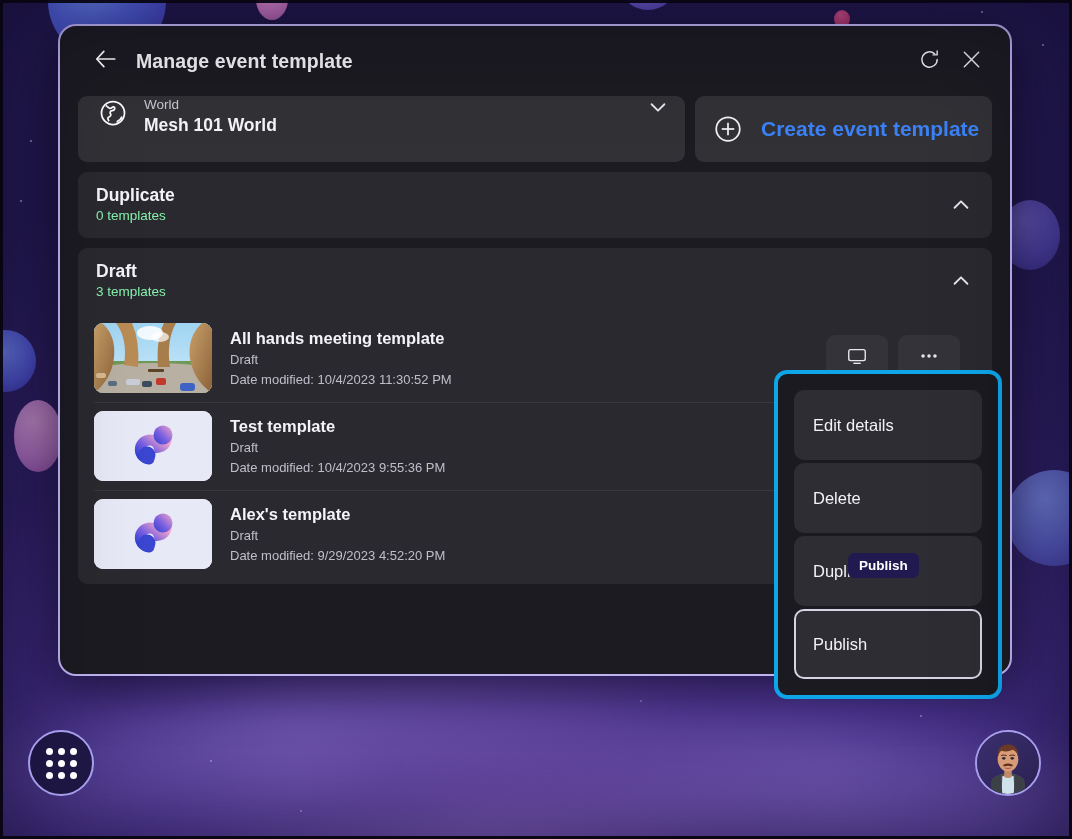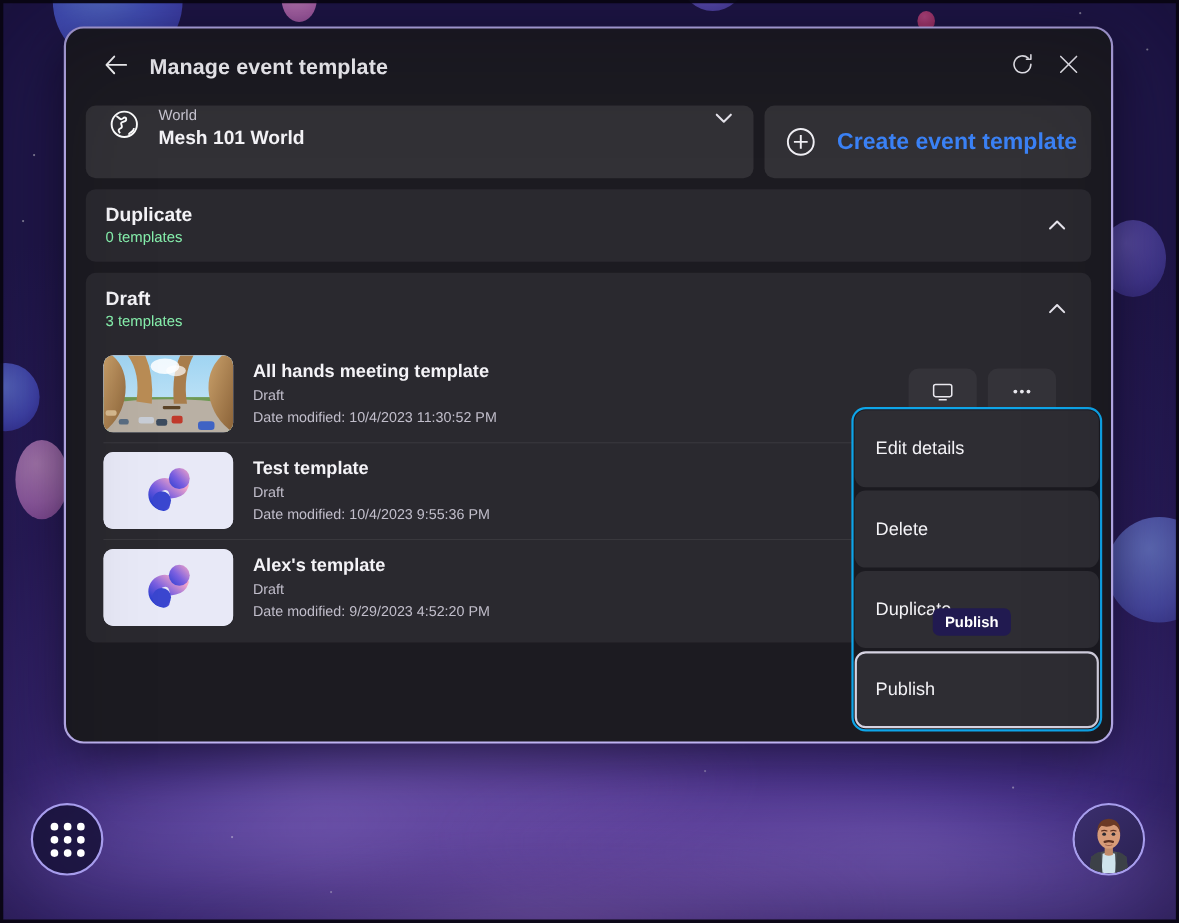--- a/index.html
+++ b/index.html
@@ -194,23 +194,23 @@
     color: #e9e8ee;
     cursor: pointer;
   }
 
   
   #ctx-menu {
     position: absolute;
     left: 714px; top: 344px;
     width: 228px;
     background: #1b1a20;
-    border: 2px solid #0ea5e9;
+    border: 4px solid #0ea5e9;
     border-radius: 13px;
-    padding: 1px;
+    padding: 16px;
     z-index: 40;
   }
   .menu-item {
     height: 70px;
     background: #2e2d33;
     border-radius: 10px;
     display: flex;
     align-items: center;
     padding-left: 19px;
     font-size: 16.5px;

